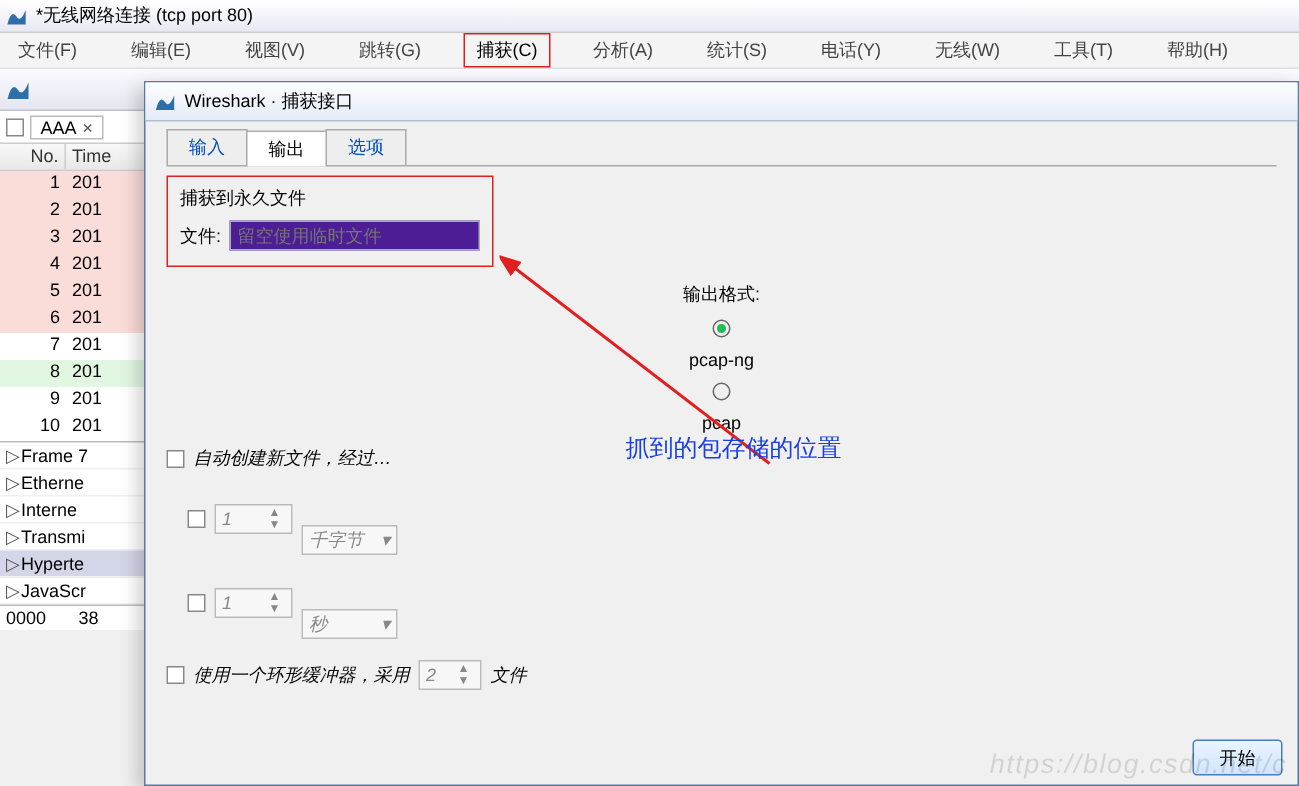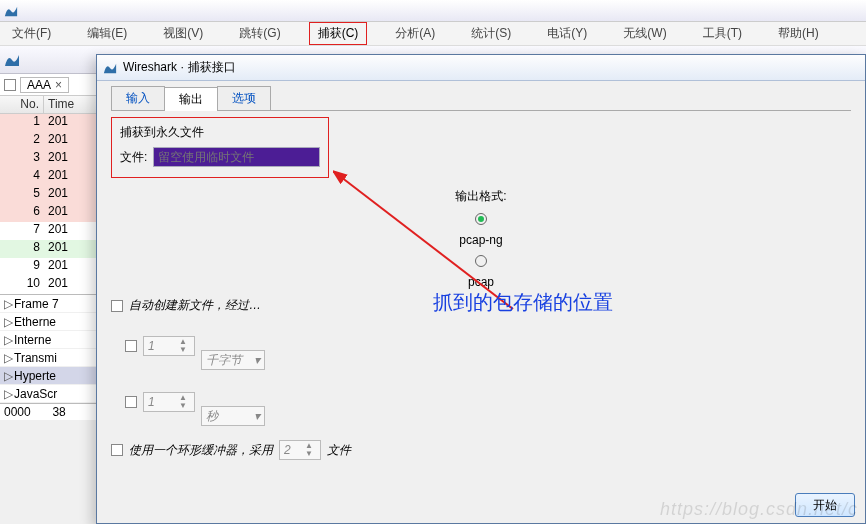--- a/index.html
+++ b/index.html
@@ -71,39 +71,40 @@
 .chk-row { display:flex; align-items:center; margin-top:8px; gap:6px;font-style:italic; }
 .chk { width:12px; height:12px; border:1px solid #888; background:#fff; }
 .spin { width:52px; height:20px; border:1px solid #bbb; background:#f7f7f7; display:flex; align-items:center; padding:0 4px; color:#888; }
 .spin.small { width:42px; }
 .spin-btn { width:14px; display:flex; flex-direction:column; margin-left:auto; }
 .spin-btn span { height:8px; font-size:8px; line-height:8px; text-align:center; color:#888; }
 .combo { width:64px; height:20px; border:1px solid #bbb; background:#f7f7f7; display:flex; align-items:center; padding:0 4px; color:#888;margin-top:28px; }
 .combo .arr { margin-left:auto; color:#888; }
 
 
-.annot-text { position:absolute; left:320px; top:208px; color:#1840e0; font-size:20px;margin-left:16px; }
+.annot-text { position:absolute; left:320px; top:208px; color:#1840e0; font-size:16px; }
 .arrow-svg { position:absolute; left:236px; top:88px; }
 
 
 .start-btn { position:absolute; right:10px; bottom:6px; width:60px; height:24px; border:1px solid #4a7dbb; background:linear-gradient(#eaf4ff,#cfe6ff); border-radius:3px; display:flex; align-items:center; justify-content:center; }
 
 
 .wm { position:absolute; right:8px; bottom:4px; color:rgba(0,0,0,.12); font-size:18px; font-style:italic; letter-spacing:1px; pointer-events:none; }
 
 </style>
 </head>
 <body>
 
 <div class="main-title">
   <span class="fin">
     <svg class="fin-svg" viewBox="0 0 16 16">
         <path d="M1 14 Q4 2 8 8 Q11 13 15 3 L15 14 Z"></path>
       </svg>
   </span>
+  <span>*无线网络连接   (tcp port 80)</span>
 </div>
 
 <div class="menubar">
   <span class="menu-item">文件(F)</span>
   <span class="menu-item">编辑(E)</span>
   <span class="menu-item">视图(V)</span>
   <span class="menu-item">跳转(G)</span>
   <span class="menu-item hl">捕获(C)</span>
   <span class="menu-item">分析(A)</span>
   <span class="menu-item">统计(S)</span>

